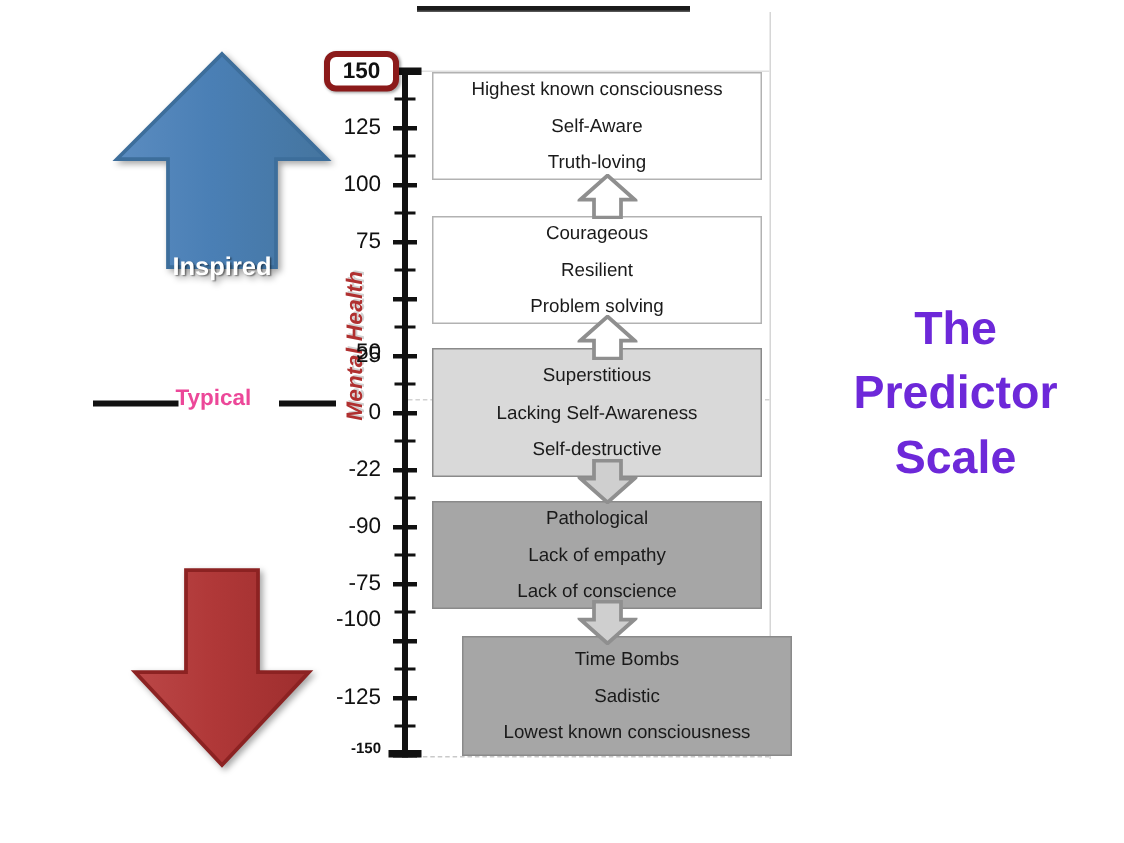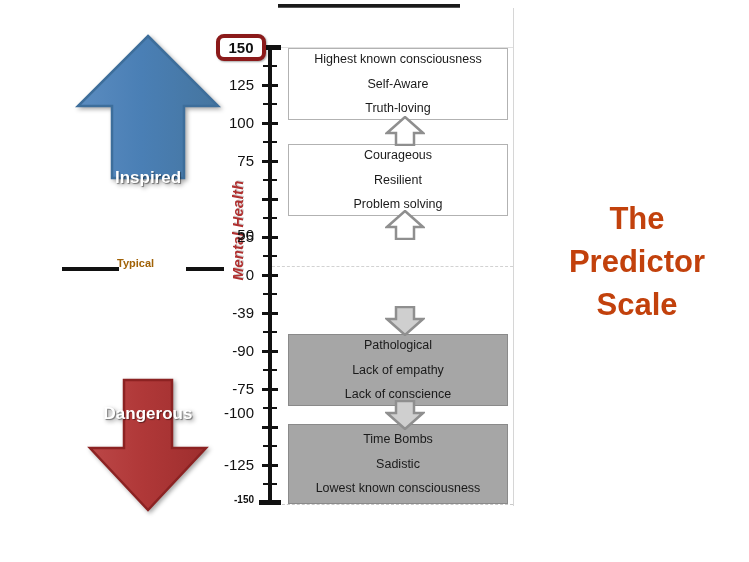--- a/index.html
+++ b/index.html
@@ -169,23 +169,23 @@
     left: 186px;
     top: 267px;
     width: 38px;
     height: 4px;
     background: #111111;
   }
   .typical-label {
     position: absolute;
     left: 117px;
     top: 257px;
-    font-size: 11px;
+    font-size: 15px;
     font-weight: bold;
-    color: #a16207;
+    color: #ec4899;
   }
 
   
   .big-arrow {
     position: absolute;
     filter: drop-shadow(2px 2px 2px rgba(0,0,0,.35));
   }
   .big-arrow svg { display: block; }
   .big-arrow .arrow-text {
     position: absolute;
@@ -219,21 +219,21 @@
   }
   .scale-box .line { margin: 6px 0; }
   .scale-box.white { background: #ffffff; border-color: #b2b2b2; }
   .scale-box.light { background: #d9d9d9; border-color: #8a8a8a; }
   .scale-box.dark  { background: #a6a6a6; border-color: #8a8a8a; }
 
   #box-0 { top: 48px;  height: 72px; }
   #box-1 { top: 144px; height: 72px; }
   #box-2 { top: 232px; height: 86px; }
   #box-3 { top: 334px; height: 72px; }
-  #box-4 { top: 424px; height: 80px; }
+  #box-4 { top: 424px; height: 80px; margin-left: 20px; }
 
   
   .connector {
     position: absolute;
     left: 385px;
     width: 40px;
     height: 30px;
   }
   .connector svg { display: block; }
   #conn-0 { top: 116px; }
@@ -241,21 +241,21 @@
   #conn-2 { top: 306px; }
   #conn-3 { top: 400px; }
 
   
   .title {
     position: absolute;
     left: 530px;
     top: 198px;
     width: 214px;
     text-align: center;
-    color: #c2410c;
+    color: #6d28d9;
     font-weight: bold;
     font-size: 31px;
     line-height: 1.38;
   }
 </style>
 </head>
 <body>
 
 <div id="canvas">
 
@@ -284,21 +284,20 @@
     <svg width="124" height="138" viewBox="0 0 124 138">
       <defs>
         <linearGradient id="redGrad" x1="0" y1="0" x2="1" y2="0">
           <stop offset="0%" stop-color="#bb4747"></stop>
           <stop offset="45%" stop-color="#b03838"></stop>
           <stop offset="100%" stop-color="#9e2e2e"></stop>
         </linearGradient>
       </defs>
       <polygon points="38,4 86,4 86,72 120,72 62,134 4,72 38,72" fill="url(#redGrad)" stroke="#8c2222" stroke-width="2.5"></polygon>
     </svg>
-    <div class="arrow-text">Dangerous</div>
   </div>
 
   <div class="typical-line-left"></div>
   <div class="typical-label">Typical</div>
   <div class="typical-line-right"></div>
 
   <div class="mental-health">Mental Health</div>
 
   <div class="axis"></div>
   <div class="axis-cap top"></div>
@@ -330,40 +329,45 @@
       <div class="tick minor" style="top: 65px;"></div>
       <div class="tick" style="top: 46px;"></div>
     </div>
   <div class="axis-labels" id="axis-labels">
       <div class="tick-label" style="top: 76px;">125</div>
       <div class="tick-label" style="top: 114px;">100</div>
       <div class="tick-label" style="top: 152px;">75</div>
       <div class="tick-label" style="top: 190px; margin-top: 36px;">50</div>
       <div class="tick-label" style="top: 228px;">25</div>
       <div class="tick-label" style="top: 266px;">0</div>
-      <div class="tick-label" style="top: 304px;">-39</div>
+      <div class="tick-label" style="top: 304px;">-22</div>
       <div class="tick-label" style="top: 342px;">-90</div>
       <div class="tick-label" style="top: 380px;">-75</div>
       <div class="tick-label" style="top: 404px;">-100</div>
       <div class="tick-label" style="top: 456px;">-125</div>
       <div class="tick-label bold" style="top: 494px;">-150</div>
     </div>
 
   <div class="badge-150">150</div>
 
   <div class="scale-box white" id="box-0">
       <div class="line">Highest known consciousness</div>
       <div class="line">Self-Aware</div>
       <div class="line">Truth-loving</div>
     </div>
   <div class="scale-box white" id="box-1">
       <div class="line">Courageous</div>
       <div class="line">Resilient</div>
       <div class="line">Problem solving</div>
     </div>
+  <div class="scale-box light" id="box-2">
+      <div class="line">Superstitious</div>
+      <div class="line">Lacking Self-Awareness</div>
+      <div class="line">Self-destructive</div>
+    </div>
   <div class="scale-box dark" id="box-3">
       <div class="line">Pathological</div>
       <div class="line">Lack of empathy</div>
       <div class="line">Lack of conscience</div>
     </div>
   <div class="scale-box dark" id="box-4">
       <div class="line">Time Bombs</div>
       <div class="line">Sadistic</div>
       <div class="line">Lowest known consciousness</div>
     </div>

